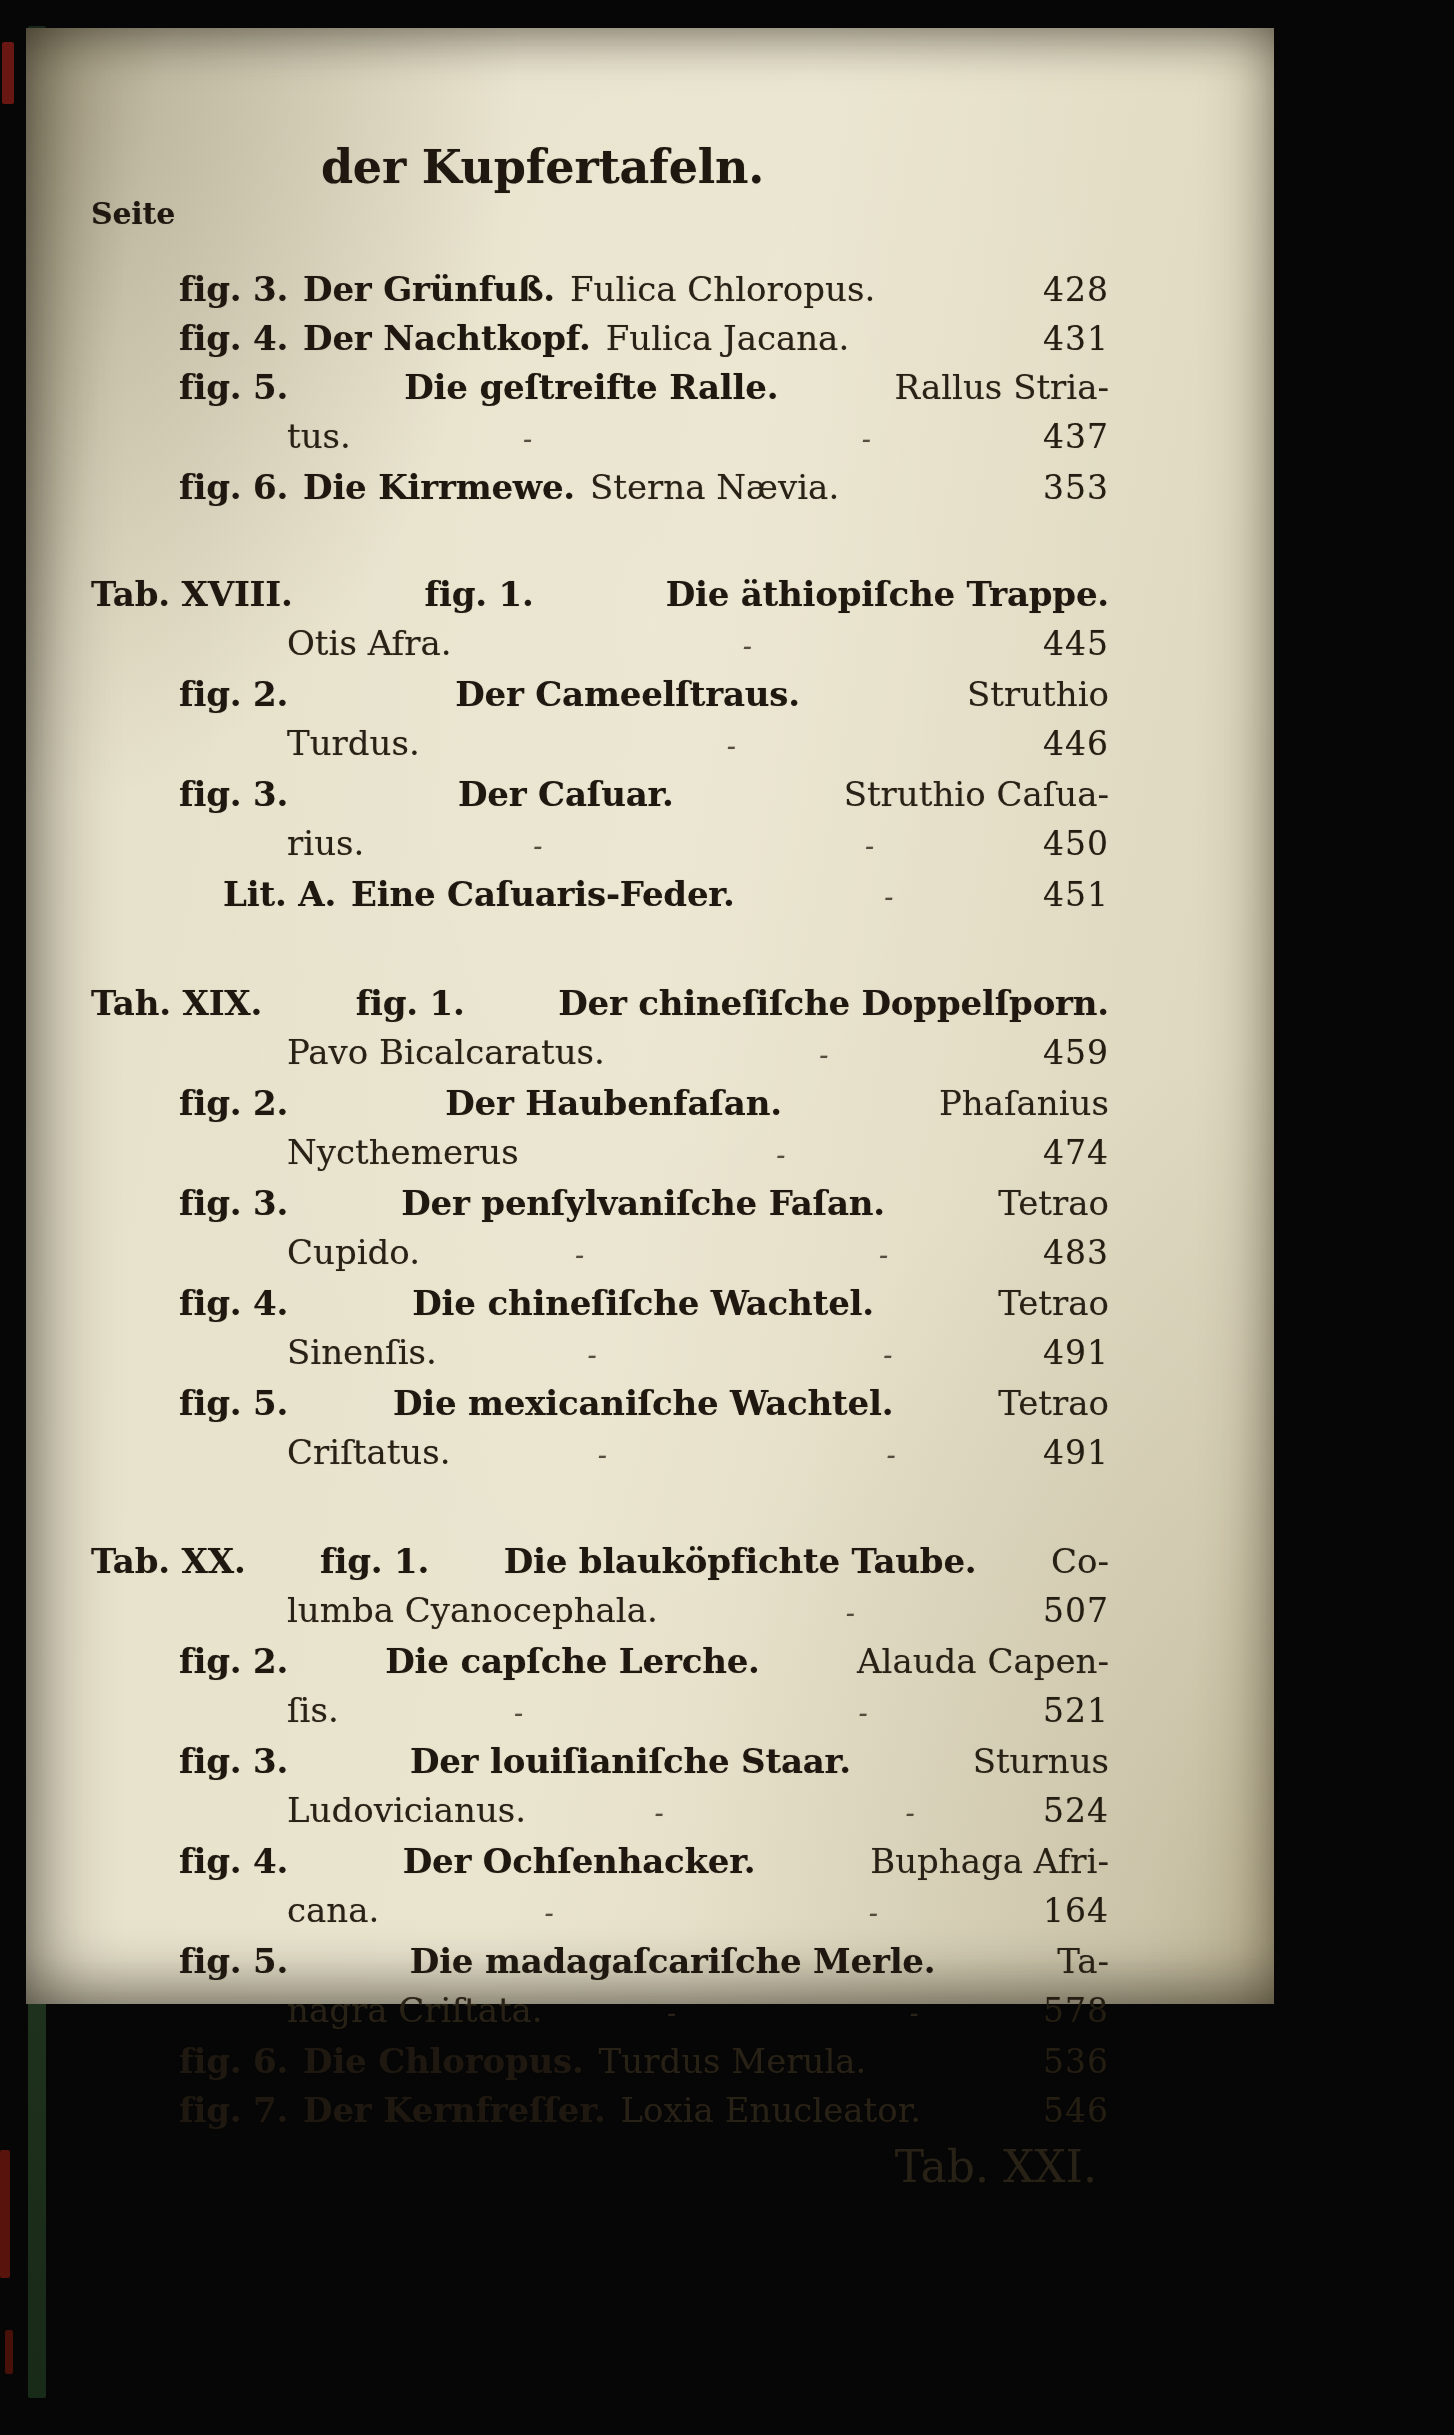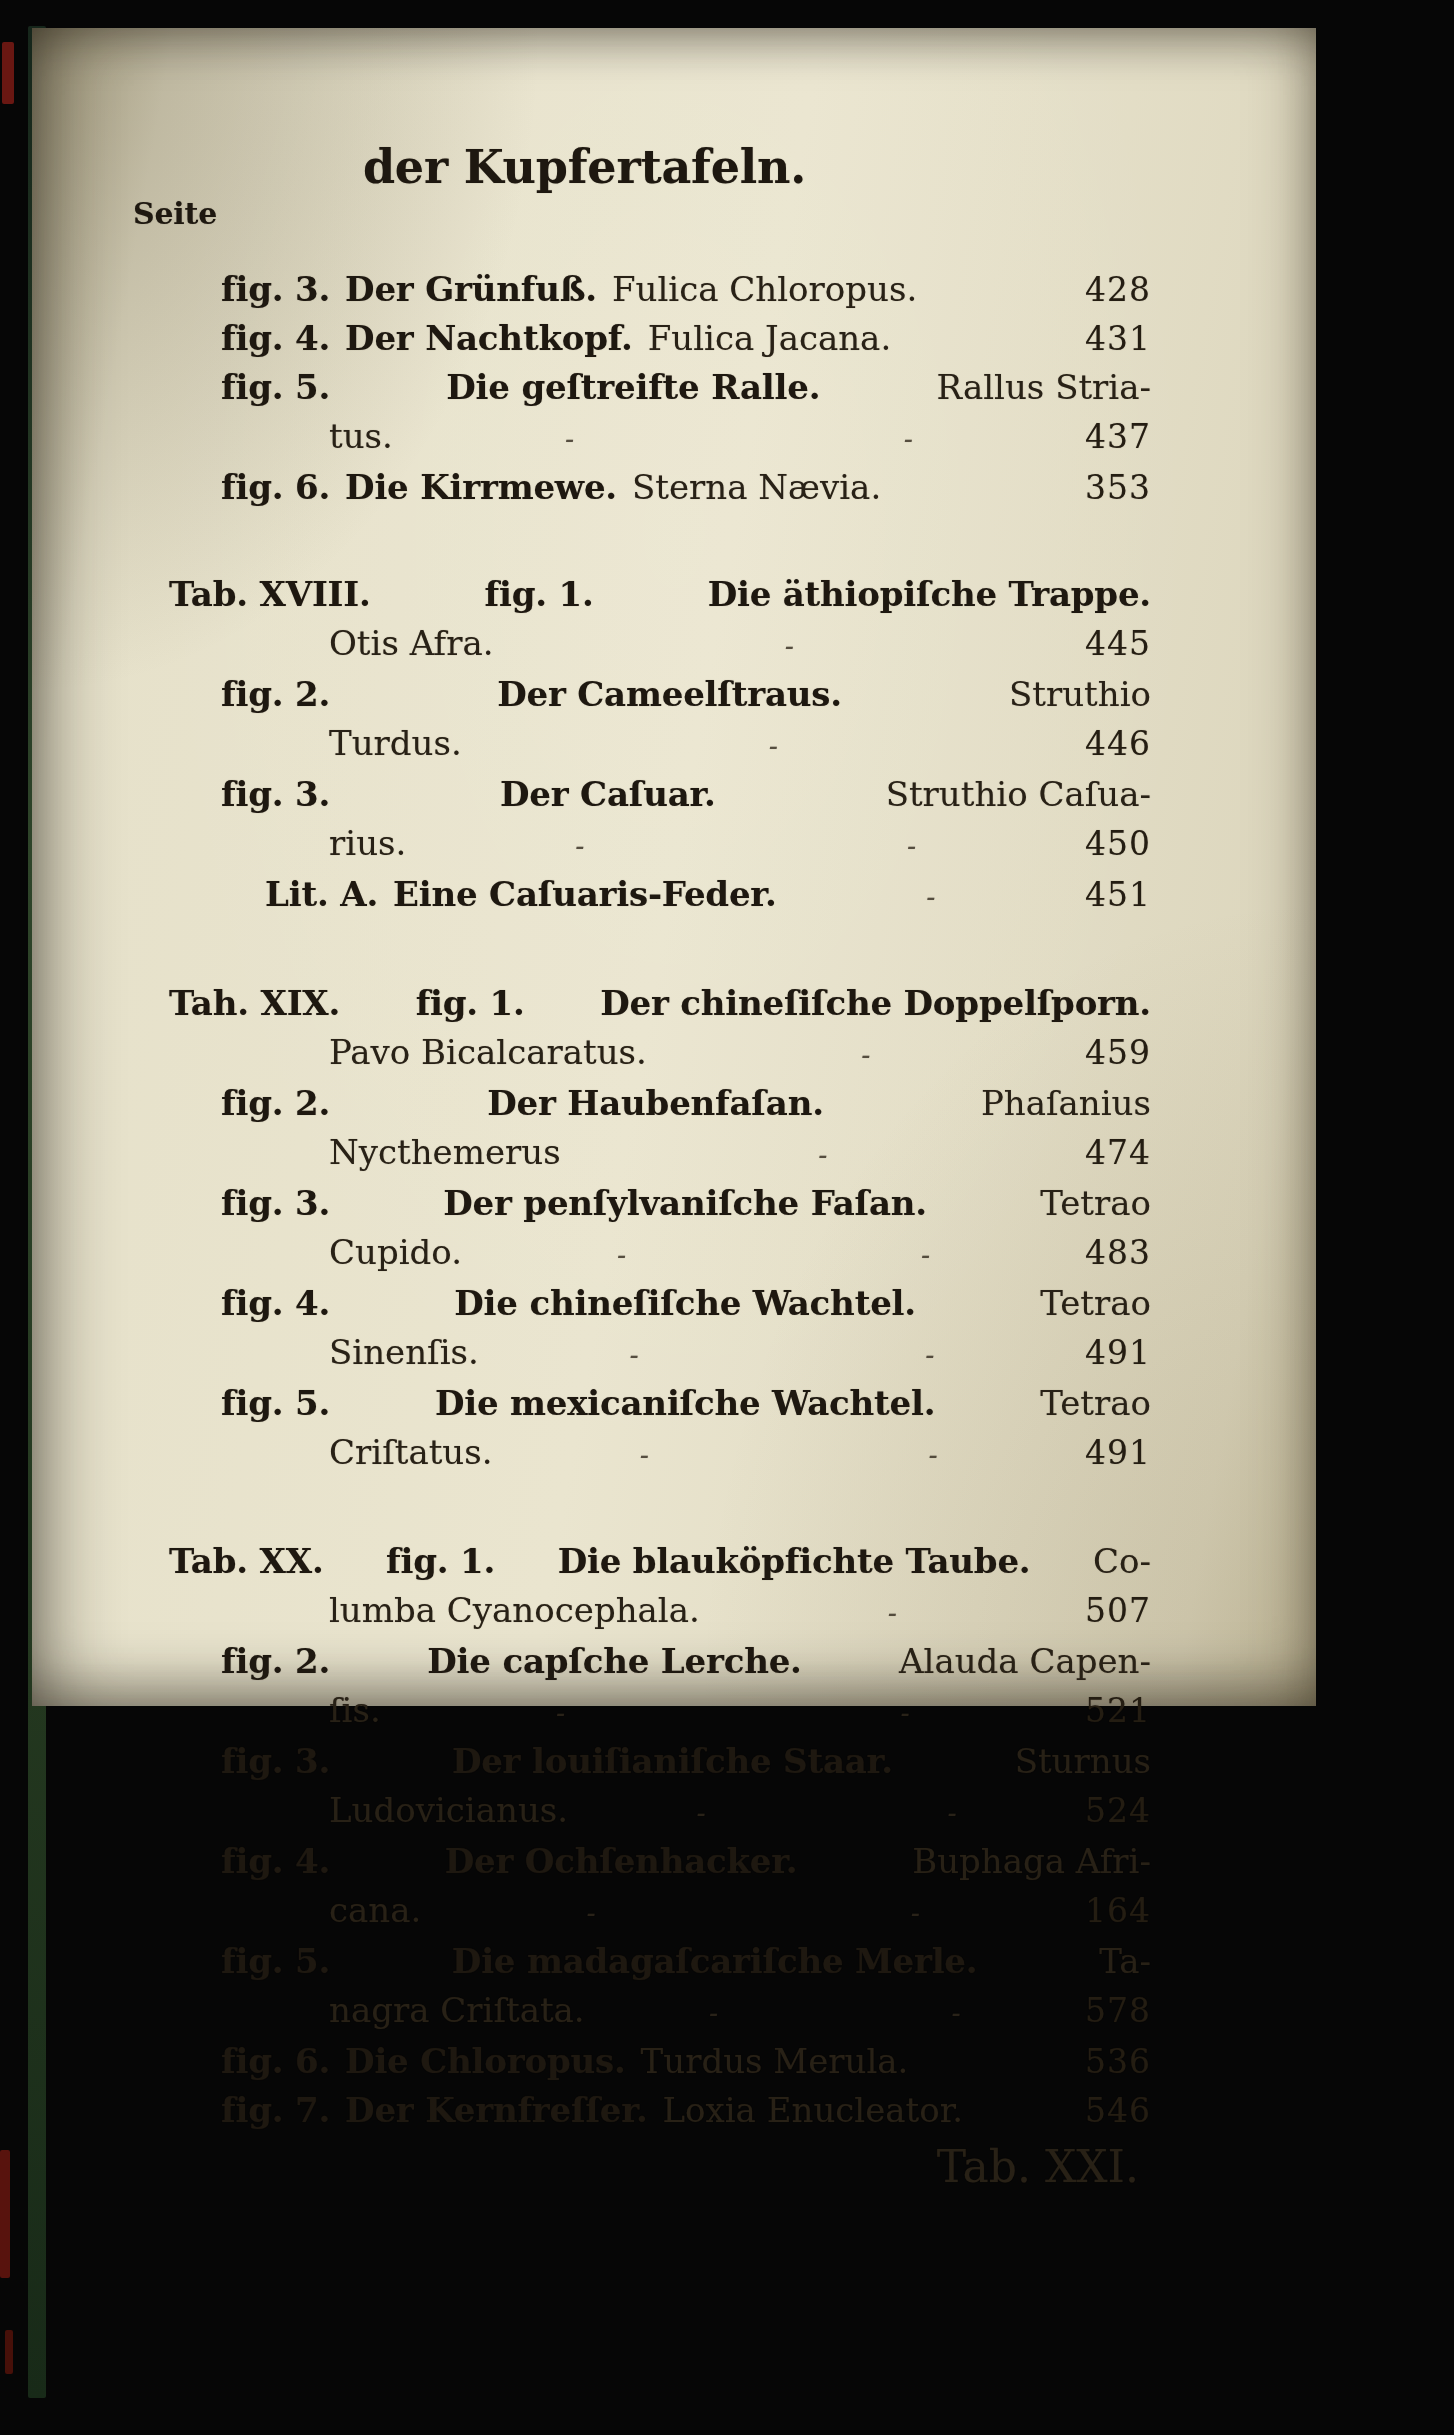--- a/index.html
+++ b/index.html
@@ -10,49 +10,48 @@
   }
   .scan-edge-green{
     position:absolute;left:28px;top:26px;width:18px;height:2372px;
     background:linear-gradient(#16261b,#2e4429 35%,#23371f 70%,#182a18);
     border-radius:2px;
   }
   .scan-artifact-1{position:absolute;left:2px;top:42px;width:12px;height:62px;background:#691712;border-radius:2px;}
   .scan-artifact-2{position:absolute;left:0px;top:2150px;width:10px;height:128px;background:#58130d;border-radius:2px;}
   .scan-artifact-3{position:absolute;left:5px;top:2330px;width:8px;height:44px;background:#471009;border-radius:2px;}
   .paper{
-    position:absolute;left:32px;top:28px;width:1248px;height:1678px;
+    position:absolute;left:26px;top:28px;width:1248px;height:1976px;
     background:
       radial-gradient(ellipse at 0% 0%, rgba(90,80,55,.38), transparent 28%),
       radial-gradient(ellipse at 100% 100%, rgba(120,105,70,.22), transparent 34%),
       radial-gradient(ellipse at 50% 30%, rgba(255,255,245,.10), transparent 60%),
       linear-gradient(100deg,#c6bfa2,#e6e1ca 9%,#eae5cf 50%,#dcd6bd 91%,#cdc6a8);
     box-shadow:
       inset 44px 0 70px -26px rgba(25,20,10,.45),
       inset -34px 0 60px -24px rgba(60,50,30,.40),
       inset 0 34px 48px -24px rgba(20,15,8,.35),
       inset 0 -46px 60px -28px rgba(20,15,8,.40);
     color:#241d14;
     text-shadow:0 0 1px rgba(45,35,22,.35);
-    padding-left:36px;
   }
   .content{padding:112px 165px 0 65px;}
   .title{
     font-size:46px;font-weight:700;text-align:center;
     margin:0 115px 0 0;letter-spacing:.5px;color:#1e1810;
   }
   .seite-row{font-size:30px;font-weight:700;margin-top:2px;color:#251e14;}
   .entries .block{margin-top:34px;}
   .entries .block + .block{margin-top:58px;}
   .line{
     display:flex;align-items:baseline;gap:15px;
     min-height:49px;font-size:34px;line-height:49px;
   }
   .line.justify{justify-content:space-between;}
-  .ind-tab{padding-left:0;margin-left:36px;}
+  .ind-tab{padding-left:0;}
   .ind-fig{padding-left:88px;}
   .ind-cont{padding-left:196px;}
   .ind-lit{padding-left:132px;}
   .fr{font-weight:700;letter-spacing:-0.2px;color:#1e1810;}
   .la{font-weight:400;color:#282116;}
   .pg{margin-left:auto;text-align:left;font-size:33px;letter-spacing:1px;color:#241d12;}
   .fill{flex:1 1 0;text-align:center;font-style:italic;font-size:27px;opacity:.8;color:#32291d;}
   .catchword-row{text-align:right;font-size:44px;margin-top:6px;padding-right:12px;color:#241d12;}
 </style>
 </head>

